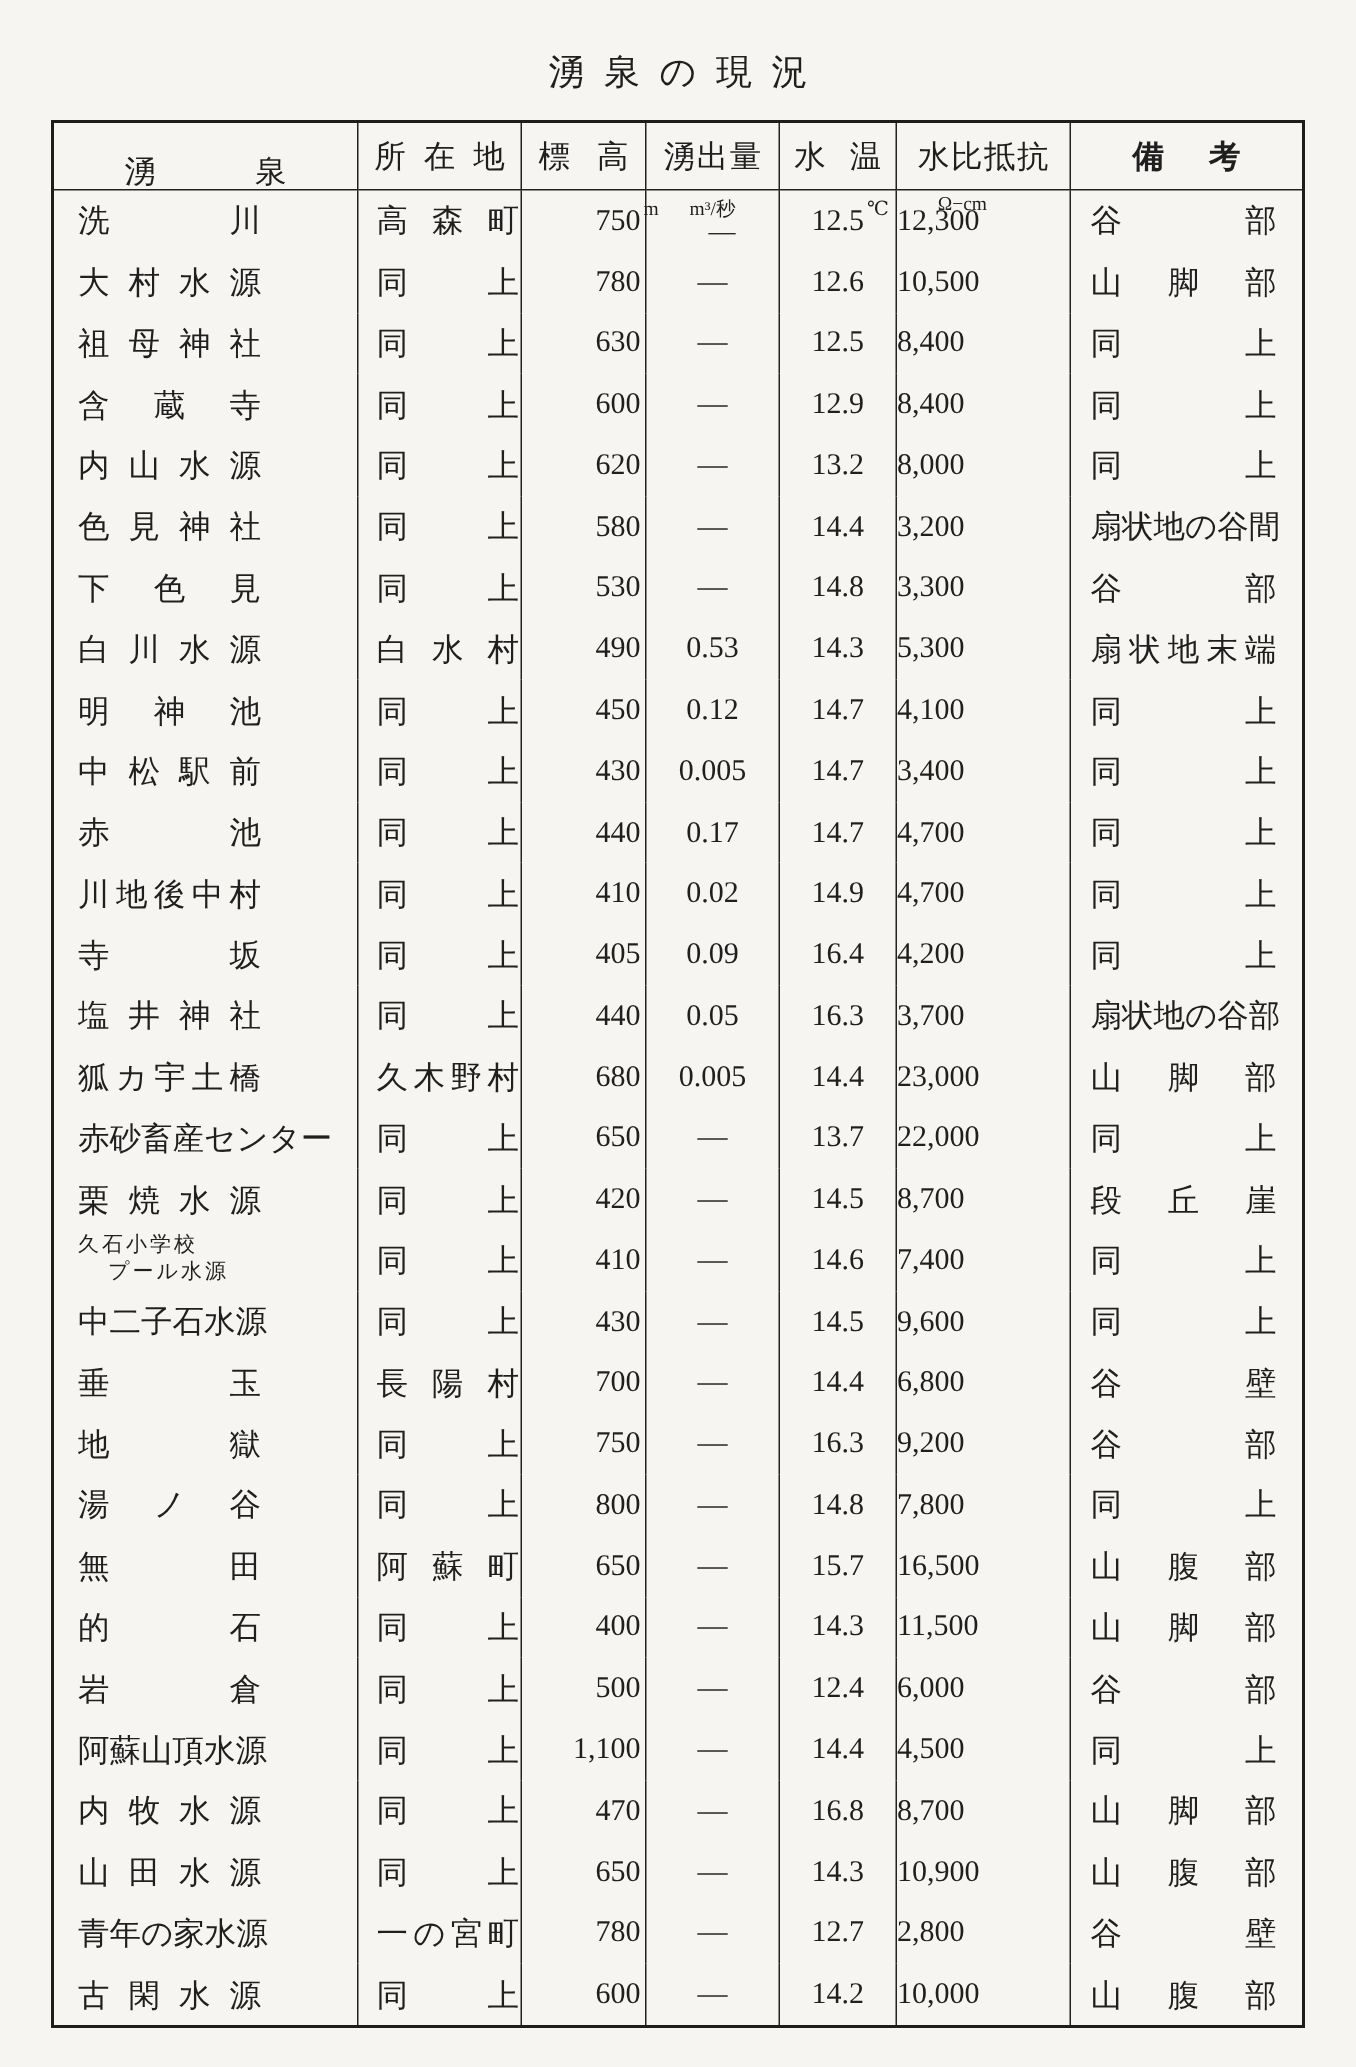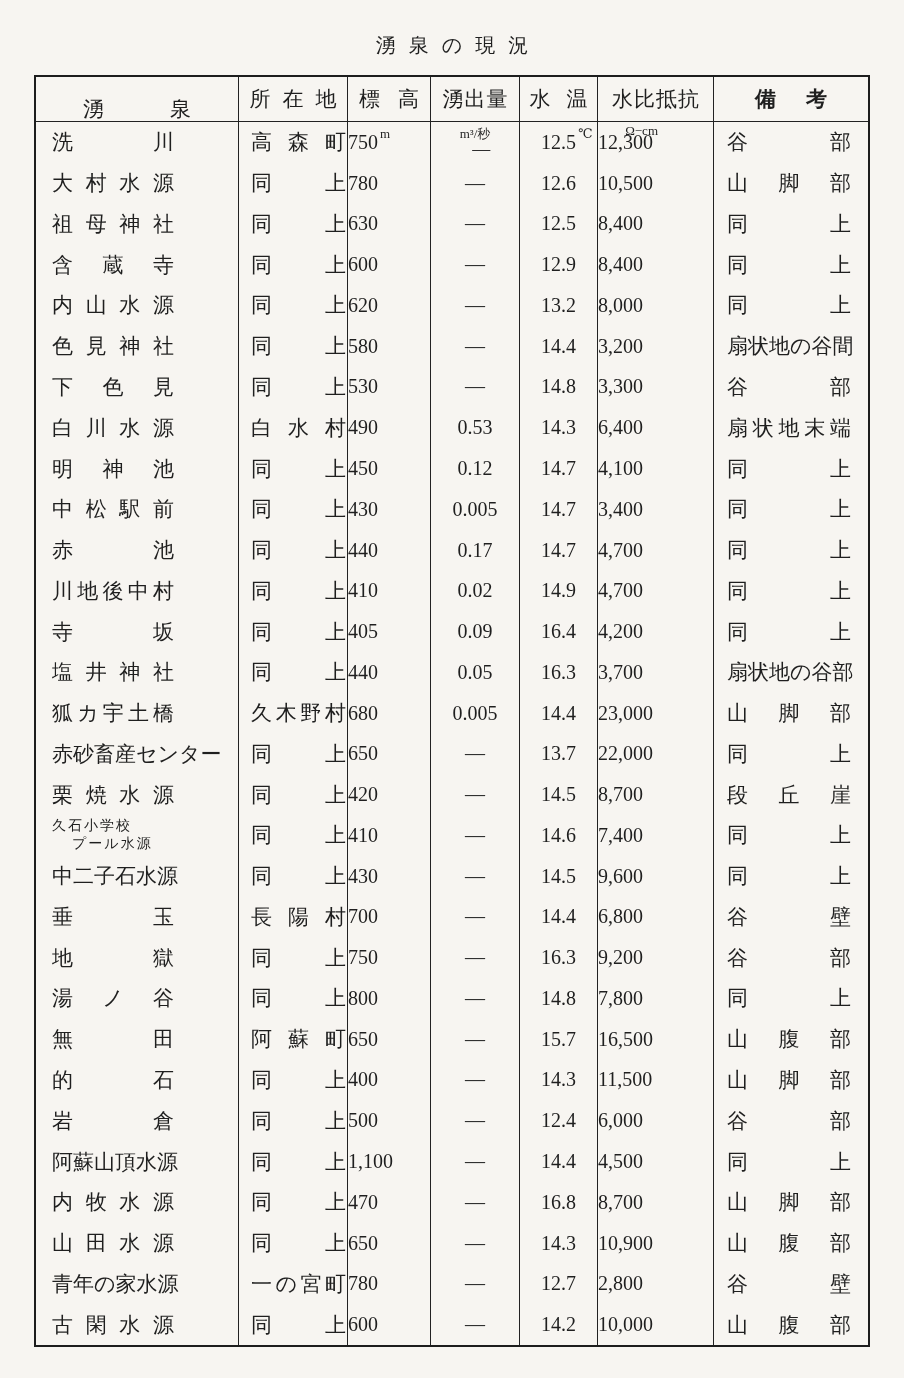--- a/index.html
+++ b/index.html
@@ -5,21 +5,21 @@
   html,body{margin:0;padding:0;}
   body{
     width:904px;height:1378px;
     background:#f7f5f1;
     color:#1f1f1f;
     font-family:"Liberation Serif","DejaVu Serif",serif;
     -webkit-font-smoothing:antialiased;
   }
   .title{
     text-align:center;
-    font-size:20px;
+    font-size:24px;
     font-weight:500;
     letter-spacing:13px;
     margin:32px 0 16px 13px; 
   }
   #grid{
     width:832px;
     margin:0 auto;
     display:grid;
     grid-template-columns:203px 109px 83px 89px 78px 116px 154px;
     grid-template-rows:45px;
@@ -45,21 +45,21 @@
   .lsB{letter-spacing:12px;margin-right:-12px;}
   .lsC{letter-spacing:18px;margin-right:-18px;}
   .lsD{letter-spacing:1px;margin-right:-1px;}
   .lsE{letter-spacing:16px;margin-right:-16px;}
   .lsF{letter-spacing:1px;margin-right:-1px;}
   .lsG{letter-spacing:30px;margin-right:-30px;font-weight:bold;}
 
   .c-name{padding-left:16px;}
   .c-loc{padding-left:12px;}
   .c-rem{padding-left:13px;}
-  .c-elev{justify-content:flex-start;padding-right:20px;}
+  .c-elev{justify-content:flex-end;padding-right:3px;}
   .c-res{justify-content:flex-start;padding-right:18px;}
   .c-dis,.c-temp{justify-content:center;}
   .num{font-size:20px;}
 
   .just{display:inline-flex;justify-content:space-between;}
   .jname{min-width:122px;}
   .jloc{min-width:95px;}
   .jrem{min-width:124px;}
 
   .rel{position:relative;display:inline-block;}
@@ -340,21 +340,21 @@
         </span>
       </div>
       <div class="cell c-elev num">
         <span class="rel">490</span>
       </div>
       <div class="cell c-dis num">0.53</div>
       <div class="cell c-temp num">
         <span class="rel">14.3</span>
       </div>
       <div class="cell c-res num">
-        <span class="rel">6,400</span>
+        <span class="rel">5,300</span>
       </div>
       <div class="cell c-rem">
         <span class="just jrem">
           <span>扇</span>
           <span>状</span>
           <span>地</span>
           <span>末</span>
           <span>端</span>
         </span>
       </div>

